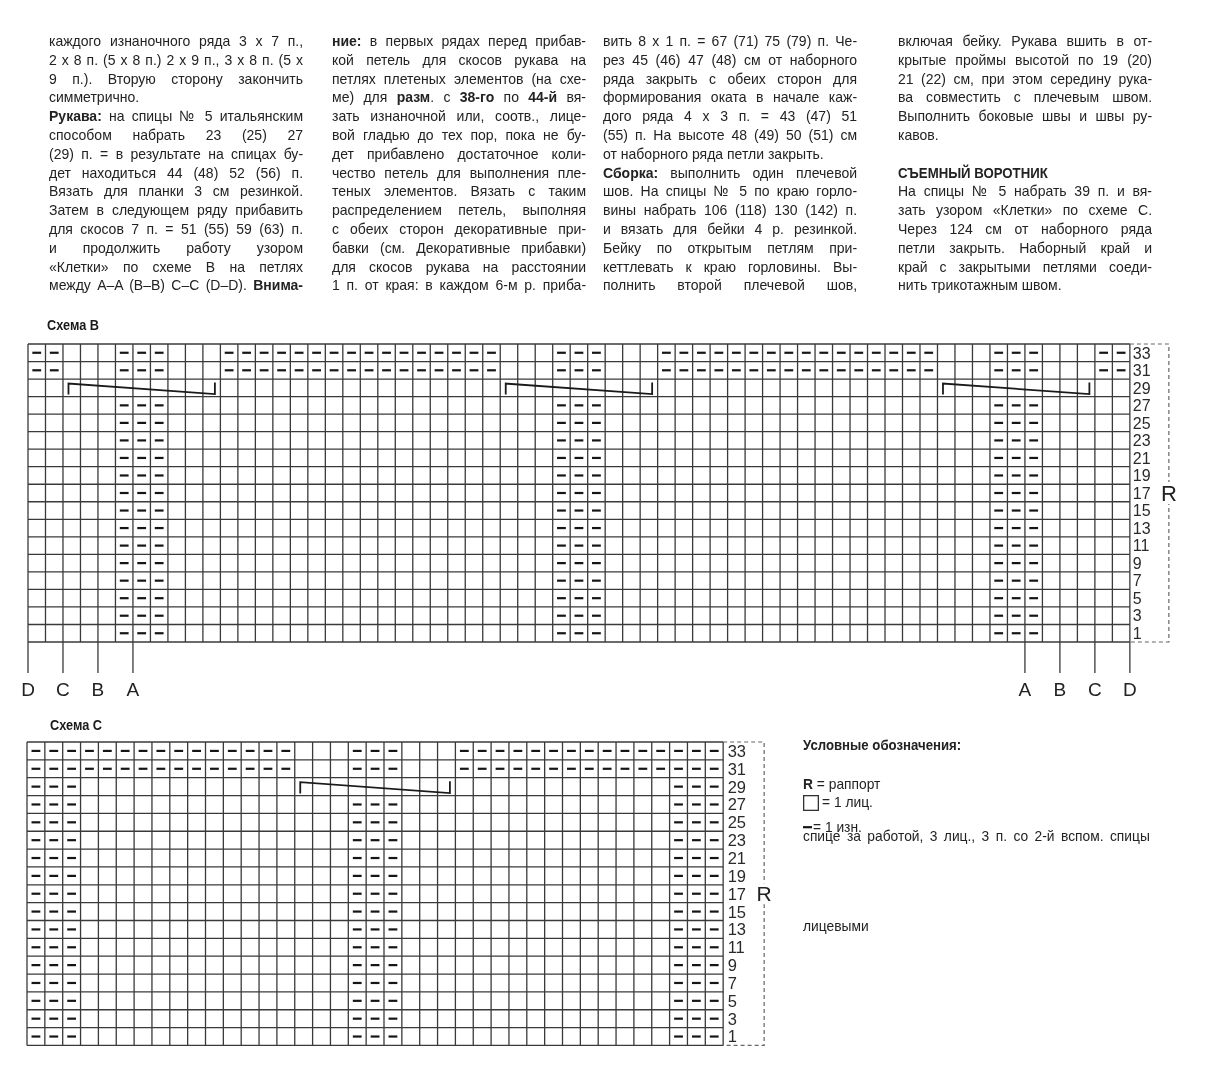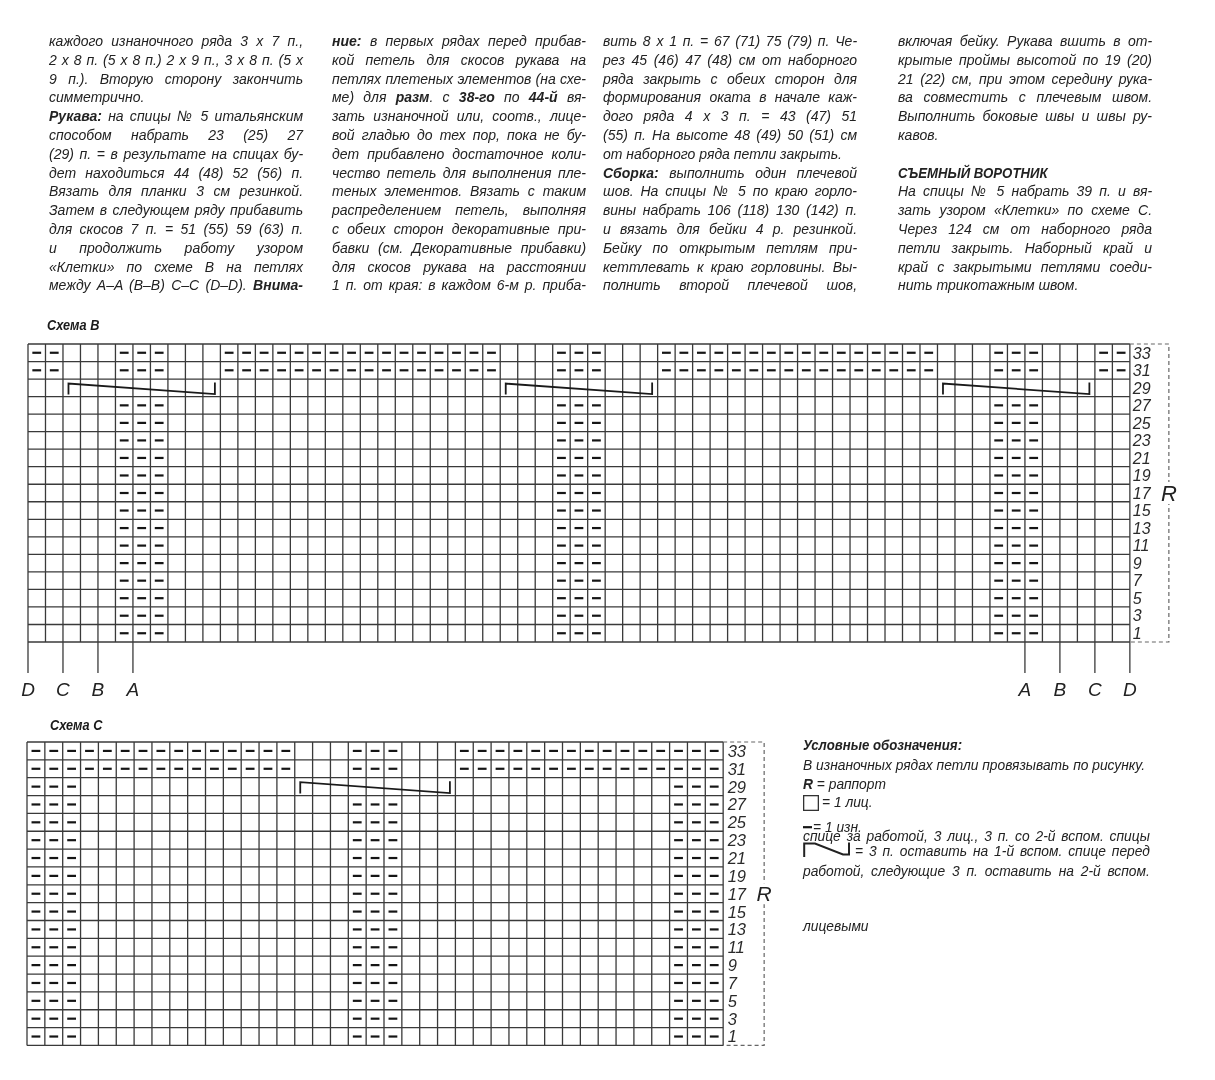--- a/index.html
+++ b/index.html
@@ -1,17 +1,17 @@
 <!DOCTYPE html>
 <html><head>
 <meta charset="utf-8">
 <style>
   html, body { margin:0; padding:0; background:#ffffff; }
   #page { position:relative; width:1215px; height:1080px; overflow:hidden; background:#ffffff;
-          font-family:"Liberation Sans", sans-serif; color:#222222;font-style:italic; }
+          font-family:"Liberation Sans", sans-serif; color:#222222; }
   .col { position:absolute; top:32px; width:254px; }
   .line { height:18.8px; font-size:15px; line-height:18.8px; }
   .line-inner { width:272px; transform:scaleX(0.934); transform-origin:0 0;
                 text-align:justify; text-align-last:justify; }
   .line-inner.left { text-align:left; text-align-last:left; }
   .line-inner.heading { font-weight:bold; transform:scaleX(0.88); }
   .b { font-weight:bold; }
   .scheme-title { position:absolute; height:18px; line-height:18px; font-size:15px; font-weight:bold;
                   color:#1a1a1a; transform:scaleX(0.85); transform-origin:0 50%; white-space:nowrap; }
   .scheme { position:absolute; }
@@ -837,51 +837,39 @@
         <text x="700.6500000000001" y="300.46500000000003" font-size="16.5" fill="#2a2a2a" font-family="&quot;Liberation Sans&quot;, sans-serif">1</text>
         <path d="M696.1500000000001 0 H737.1500000000001 V303.45000000000005 H696.1500000000001" fill="none" stroke="#666666" stroke-width="1.2" stroke-dasharray="4 3"></path>
         <rect x="728.7500000000001" y="141.22500000000002" width="16.8" height="21" fill="#ffffff"></rect>
         <text x="737.1500000000001" y="159.28500000000003" font-size="21" text-anchor="middle" fill="#222" font-family="&quot;Liberation Sans&quot;, sans-serif">R</text>
       </svg>
     </div>
 
   <div class="legend">
     <div class="lg-row lg-title" style="top:735.6px">Условные обозначения:</div>
 
-    <div class="lg-row" style="top:755.6px">
-      <span class="lg-sc">В изнаночных рядах петли провязывать по рисунку.</span>
-    </div>
 
     <div class="lg-row" style="top:774.6px">
       <span class="lg-sc"><b>R</b><span> = раппорт</span></span>
     </div>
 
     <div class="lg-row" style="top:793px; width:120px">
       <svg class="lg-icon" style="left:0; top:2px" width="16" height="16">
         <rect x="0.65" y="0.65" width="14.7" height="14.7" fill="none" stroke="#333" stroke-width="1.3"></rect>
       </svg>
       <span class="lg-text lg-sc" style="left:19px">= 1 лиц.</span>
     </div>
 
     <div class="lg-row" style="top:817.6px; width:120px">
       <svg class="lg-icon" style="left:0; top:8px" width="10" height="3">
         <line x1="0" y1="1.2" x2="9" y2="1.2" stroke="#151515" stroke-width="2.2"></line>
       </svg>
       <span class="lg-text lg-sc" style="left:10px">= 1 изн.</span>
     </div>
 
-    <div class="lg-row" style="top:841.6px; width:347px">
-      <svg class="lg-icon" style="left:0; top:0" width="48" height="16">
-        <path d="M1.2 15 L1.2 1.5 L12 1.5 L40 12.5 L46 12.5 L46 0.5" fill="none" stroke="#222" stroke-width="2"></path>
-      </svg>
-      <div class="lg-text lg-just" style="left:52px; width:320.6px">= 3 п. оставить на 1-й вспом. спице перед</div>
-    </div>
-    <div class="lg-row" style="top:861.6px; width:347px">
-      <div class="lg-text lg-just" style="left:0; width:377px">работой, следующие 3 п. оставить на 2-й вспом.</div>
-    </div>
     <div class="lg-row" style="top:827px; width:347px">
       <div class="lg-text lg-just" style="left:0; width:377px">спице за работой, 3 лиц., 3 п. со 2-й вспом. спицы</div>
     </div>
     <div class="lg-row" style="top:916.6px">
       <span class="lg-sc">лицевыми</span>
     </div>
   </div>
 </div>
 
 </body></html>

